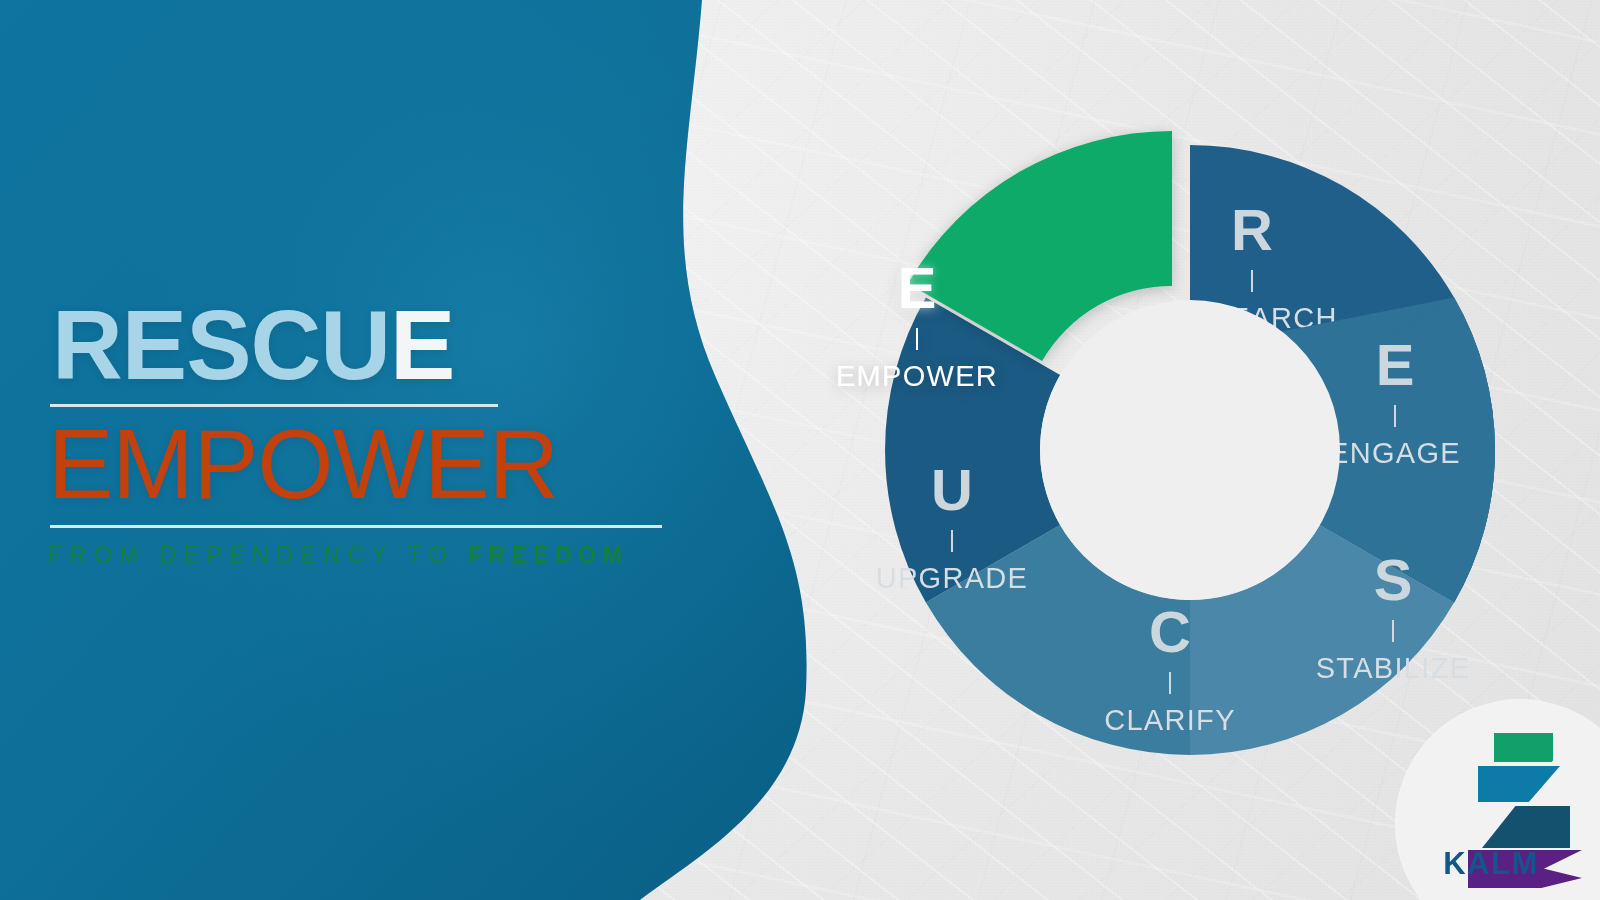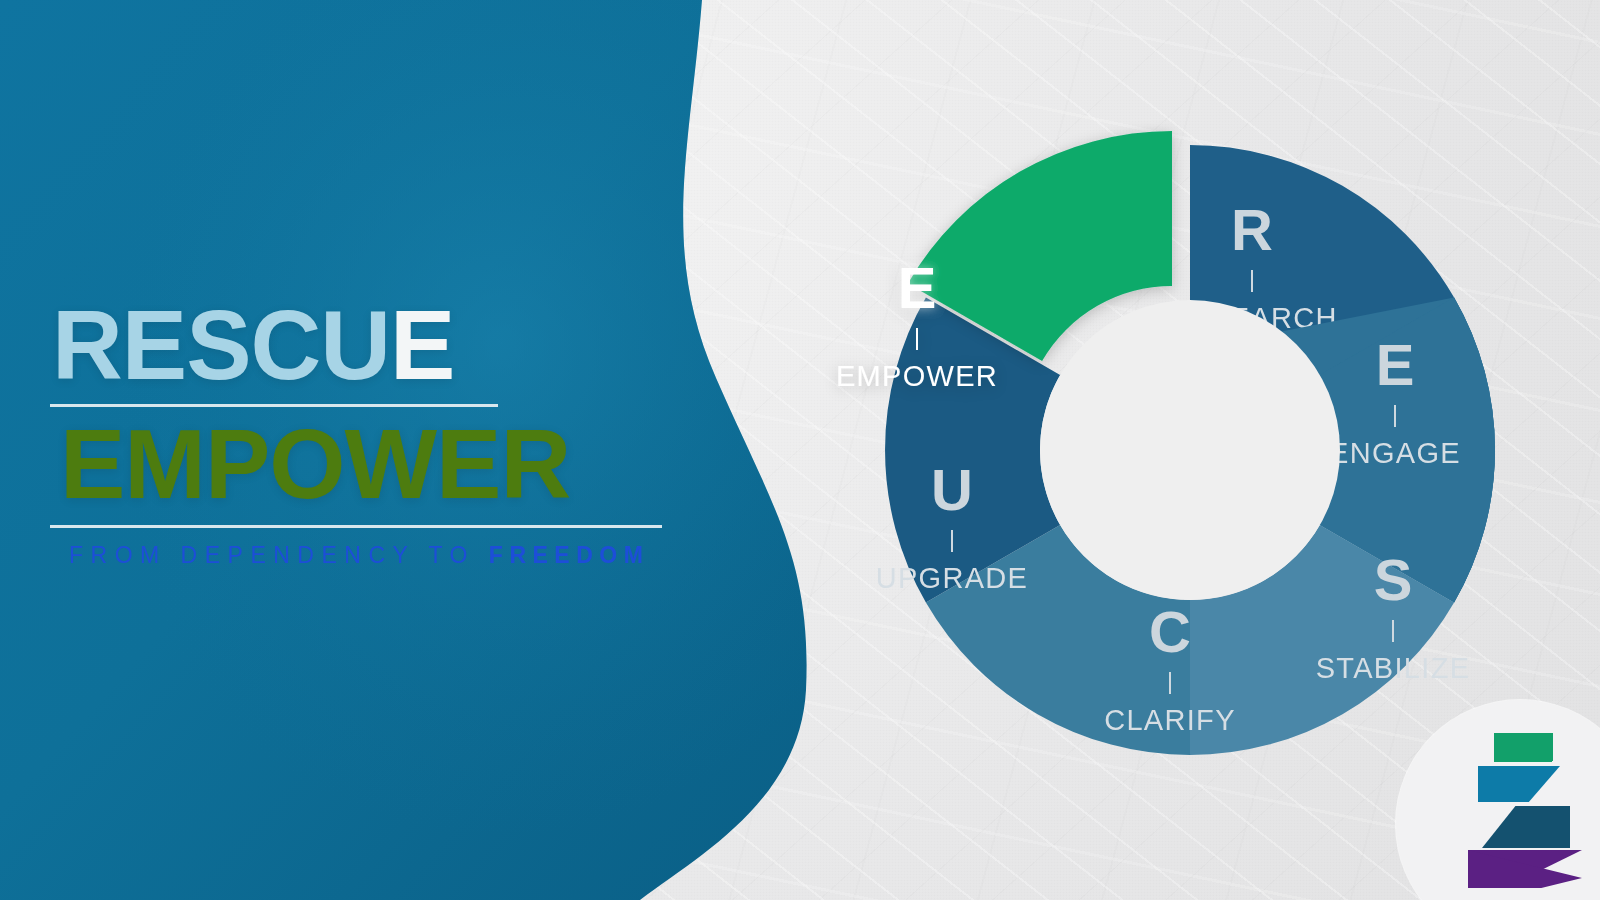--- a/index.html
+++ b/index.html
@@ -76,33 +76,32 @@
     height: 3px;
     background: #e9f1f4;
     margin: 14px 0 12px 2px;
     width: 448px;
     opacity: .92;
   }
   .rule.wide { width: 612px; margin: 16px 0 14px 2px; }
   .h-empower {
     font-size: 98px;
     line-height: .92;
-    font-weight: 700;
+    font-weight: 400;
     letter-spacing: -1px;
-    color: #4d7c0f;
-    margin: 12px;
+    color: #c2410c;
+    margin: 0;
     text-shadow: 0 2px 10px rgba(0,0,0,.10);
   }
   .h-sub {
     font-size: 23px;
     letter-spacing: 7.5px;
-    color: #1d4ed8;
+    color: #15803d;
     font-weight: 400;
     white-space: nowrap;
-    margin-left: 21px;
   }
   .h-sub b { font-weight: 700; letter-spacing: 6.5px; }
 
   
   .donut {
     position: absolute;
     left: 800px;
     top: 60px;
     width: 800px;
     height: 800px;
@@ -273,15 +272,16 @@
         <polygon points="38,6 96,6 96,34 38,34" fill="#12a06a" style="clip-path: polygon(0% 0%, 100% 0%, 100% 100%, 0% 100%);"></polygon>
         <polygon points="38,5 97,5 68,33 38,33" fill="#12a06a"></polygon>
         <polygon points="38,5 97,5 97,33 38,33" fill="#12a06a"></polygon>
         <polygon points="22,38 104,38 104,74 22,74" fill="#0d7ba8" style="clip-path: polygon(0% 0%, 100% 0%, 62% 100%, 0% 100%);"></polygon>
         <polygon points="26,78 114,78 114,120 26,120" fill="#14516f" style="clip-path: polygon(38% 0%, 100% 0%, 100% 100%, 0% 100%);"></polygon>
         <polygon points="10,124 124,124 124,124 10,124" fill="#5b2083"></polygon>
         <polygon points="12,122 126,122 126,178 12,178" fill="#5b2083" style="clip-path: polygon(0% 0%, 100% 0%, 0% 100%, 0% 100%);"></polygon>
         <polygon points="12,122 126,150 12,178" fill="#5b2083"></polygon>
       </svg>
     </div>
+    <div class="logo-text">KALM</div>
   </div>
 
 </div>
 
 </body></html>

